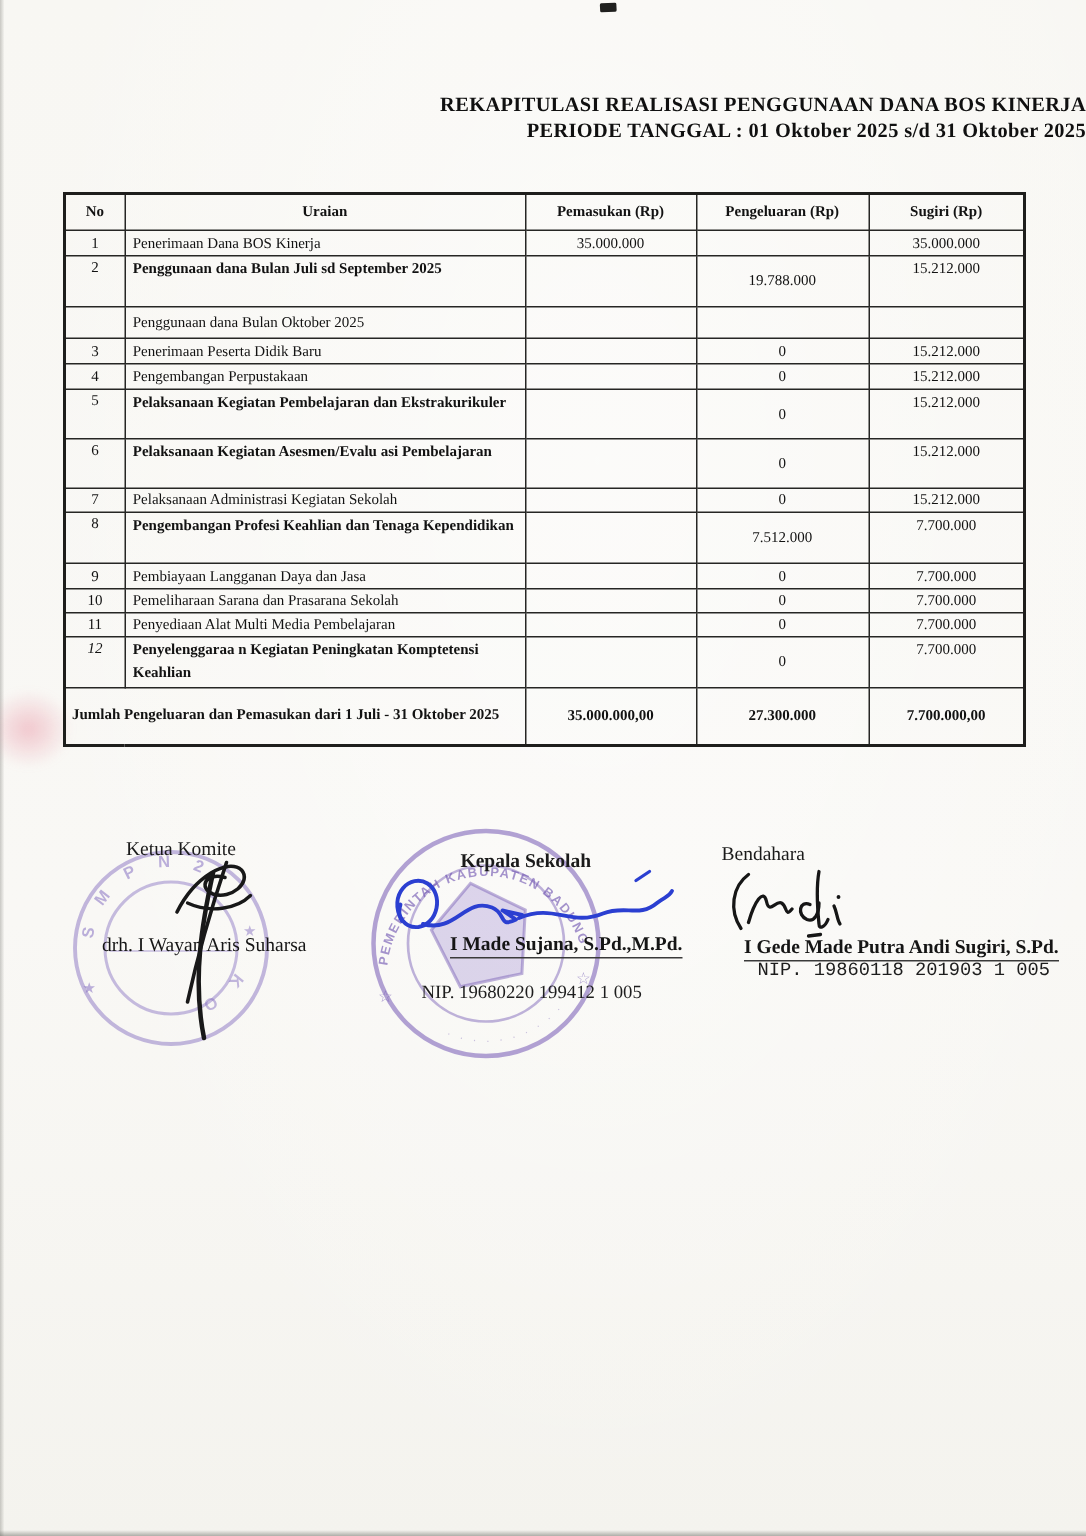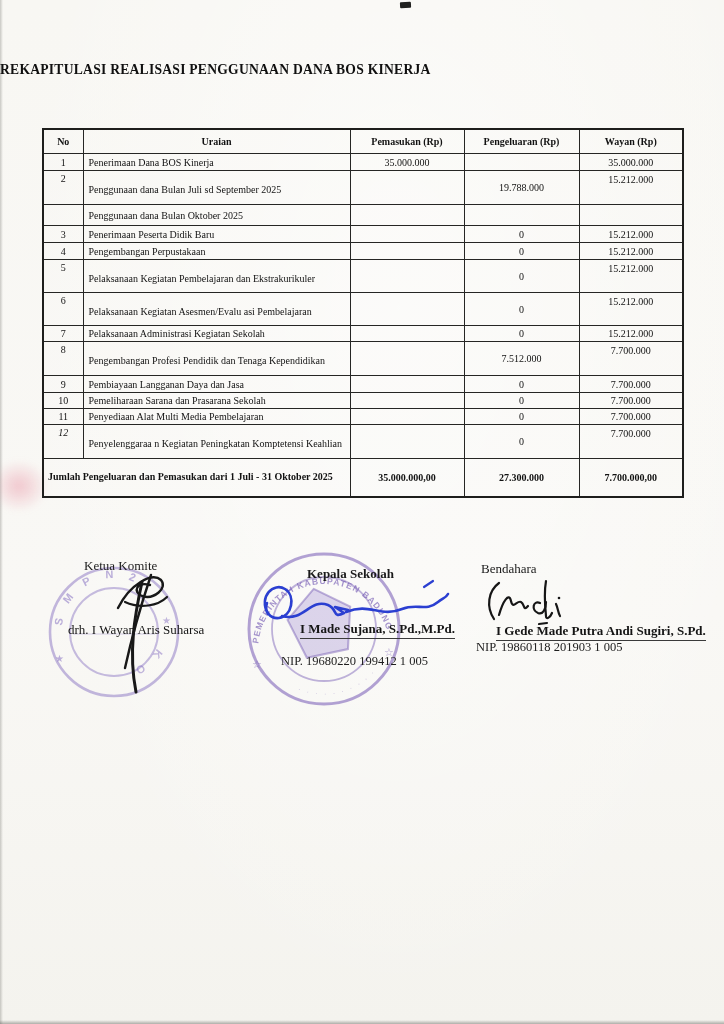--- a/index.html
+++ b/index.html
@@ -12,36 +12,36 @@
     font-family:"Liberation Serif", serif;
     color:#161616;
   }
   
   .scan-dot{position:absolute; left:400px; top:2px; width:11px; height:6px; background:#20201e; border-radius:1px; transform:rotate(-3deg);}
   .edge-left{position:absolute; left:0; top:0; bottom:0; width:3px; background:linear-gradient(to right, rgba(90,90,84,.30), rgba(0,0,0,0)); pointer-events:none;}
   .edge-bottom{position:absolute; left:0; right:0; bottom:0; height:4px; background:linear-gradient(to bottom, rgba(0,0,0,0), rgba(70,70,64,.40)); pointer-events:none;}
   .smudge-red{position:absolute; left:-10px; top:460px; width:58px; height:52px;
     background:radial-gradient(closest-side, rgba(228,120,142,.38), rgba(228,120,142,0)); filter:blur(3px); pointer-events:none;}
   
-  .title{position:absolute; top:61px; left:0; width:724px; text-align:left; font-weight:bold; font-size:13.6px; line-height:17px; letter-spacing:.25px; color:#101010;}
+  .title{position:absolute; top:61px; left:0; width:724px; text-align:right; font-weight:bold; font-size:13.6px; line-height:17px; letter-spacing:.25px; color:#101010;}
   
   table.recap{
     position:absolute; left:42px; top:128px; width:640px;
     border-collapse:collapse; table-layout:fixed;
     font-size:10px; line-height:15px; color:#121212;
   }
   table.recap td, table.recap th{border:1.5px solid #262624; vertical-align:middle; overflow:hidden;}
   table.recap{border:2px solid #1e1e1c;}
   th{font-weight:bold; text-align:center; height:23px; padding:0;}
   td{padding:0;}
   td.u{text-align:left; padding:0 3px 0 5px;}
   td.num{text-align:center;}
   tr.h16{height:16px;} tr.h17{height:17px;} tr.h21{height:21px;}
   tr.h33{height:33px;} tr.h34{height:34px;} tr.h38{height:38px;}
-  tr.tall td.u{vertical-align:top; padding-top:11px;}
+  tr.tall td.u{vertical-align:top; padding-top:1px;font-weight:bold;}
   tr.tall td.saldo{vertical-align:top; padding-top:1px;}
   tr.tall td.peng{vertical-align:middle;}
   tr.total{font-weight:bold;}
   tr.total td.lbl{text-align:left; padding:0 4px 0 4px; vertical-align:middle; line-height:16px;}
   
   .abs{position:absolute; white-space:nowrap;}
   .role{font-size:13px; color:#1a1a1a; z-index:4;}
   .role.bold{font-weight:bold;}
   .sigline{font-size:13px; color:#151515; z-index:4;}
   .sigline.bold{font-weight:bold;}
@@ -56,37 +56,38 @@
 
 <div class="page">
 
   <div class="scan-dot"></div>
   <div class="edge-left"></div>
   <div class="edge-bottom"></div>
   <div class="smudge-red"></div>
 
   <div class="title">
     <div>REKAPITULASI REALISASI PENGGUNAAN DANA BOS KINERJA</div>
+    <div>PERIODE TANGGAL : 01 Oktober 2025 s/d 31 Oktober 2025</div>
   </div>
 
   <table class="recap">
     <colgroup>
       <col style="width:40px">
         <col style="width:267px">
         <col style="width:114px">
         <col style="width:115px">
         <col style="width:104px">
     </colgroup>
     <thead>
       <tr>
         <th>No</th>
         <th>Uraian</th>
         <th>Pemasukan (Rp)</th>
         <th>Pengeluaran (Rp)</th>
-        <th>Wayan (Rp)</th>
+        <th>Sugiri (Rp)</th>
       </tr>
     </thead>
     <tbody>
       <tr class="h17">
         <td class="num">1</td>
         <td class="u">Penerimaan Dana BOS Kinerja</td>
         <td class="num">35.000.000</td>
         <td class="num peng"></td>
         <td class="num saldo">35.000.000</td>
       </tr>
@@ -134,21 +135,21 @@
       </tr>
       <tr class="h16">
         <td class="num">7</td>
         <td class="u">Pelaksanaan Administrasi Kegiatan Sekolah</td>
         <td class="num"></td>
         <td class="num peng">0</td>
         <td class="num saldo">15.212.000</td>
       </tr>
       <tr class="h34 tall">
         <td class="num" style="vertical-align:top;">8</td>
-        <td class="u">Pengembangan Profesi Pendidik dan Tenaga Kependidikan</td>
+        <td class="u">Pengembangan Profesi Keahlian dan Tenaga Kependidikan</td>
         <td class="num"></td>
         <td class="num peng">7.512.000</td>
         <td class="num saldo">7.700.000</td>
       </tr>
       <tr class="h17">
         <td class="num">9</td>
         <td class="u">Pembiayaan Langganan Daya dan Jasa</td>
         <td class="num"></td>
         <td class="num peng">0</td>
         <td class="num saldo">7.700.000</td>
@@ -254,15 +255,15 @@
       <circle cx="77" cy="23" r="1.3" fill="#161616" stroke="none"></circle>
     </g>
   </svg>
 
   <div class="abs sigline" style="left:68px; top:622px;">drh. I Wayan Aris Suharsa</div>
 
   <div class="abs sigline bold und z4" style="left:281px; top:621px;">I Made Sujana, S.Pd.,M.Pd.</div>
   <div class="abs nip" style="left:281px; top:638px;margin-top:16px;">NIP. 19680220 199412 1 005</div>
 
   <div class="abs sigline bold und z4" style="left:477px; top:623px;">I Gede Made Putra Andi Sugiri, S.Pd.</div>
-  <div class="abs nip" style="left:476px; top:640px;">NIP. 19860118 201903 1 005</div>
+  <div class="abs nip" style="left:505px; top:640px;font-family:Liberation Mono, monospace;">NIP. 19860118 201903 1 005</div>
 
 </div>
 
 </body></html>

